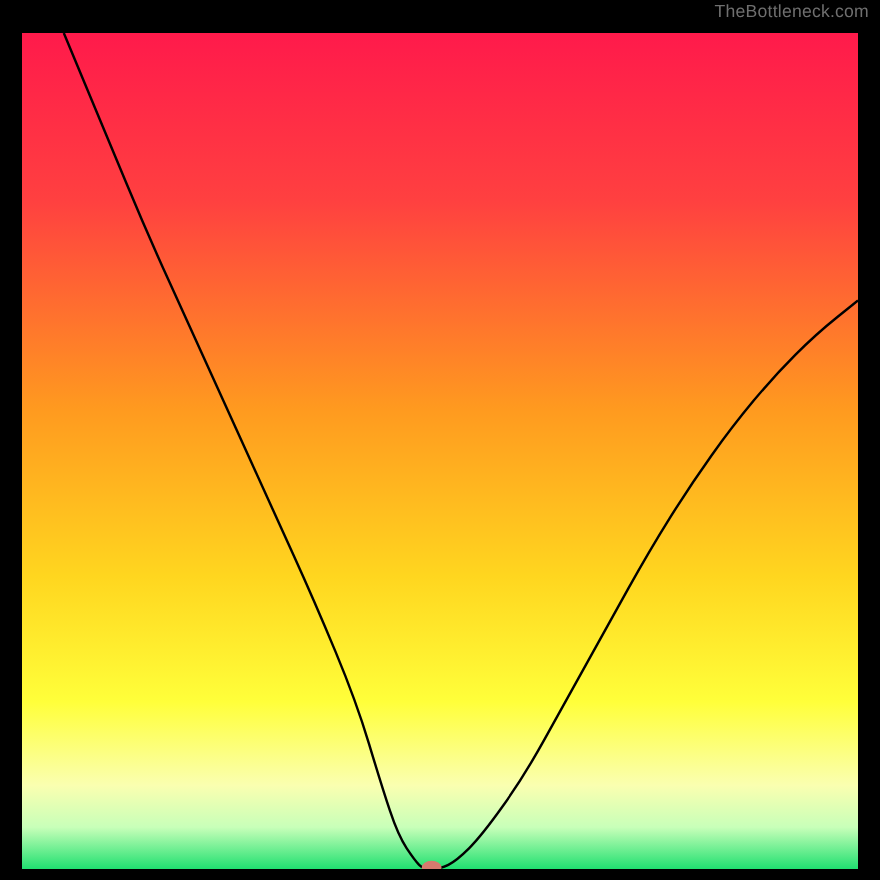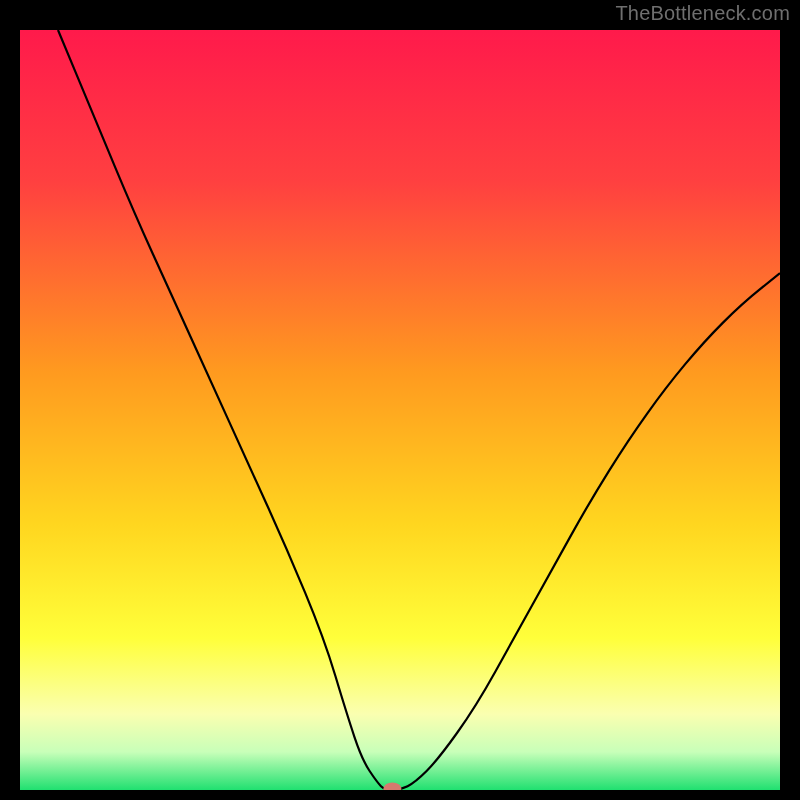--- a/index.html
+++ b/index.html
@@ -17,21 +17,21 @@
     top: 0;
     width: 800px;
     height: 800px;
     background: #000;
   }
   .watermark {
     position: absolute;
     top: 2px;
     right: 10px;
     color: #6f6f6f;
-    font-size: 20px;
+    font-size: 16px;
     font-weight: 500;
     letter-spacing: 0.2px;
     z-index: 4;
   }
   .plot {
     position: absolute;
     left: 20px;
     top: 30px;
     width: 760px;
     height: 760px;

